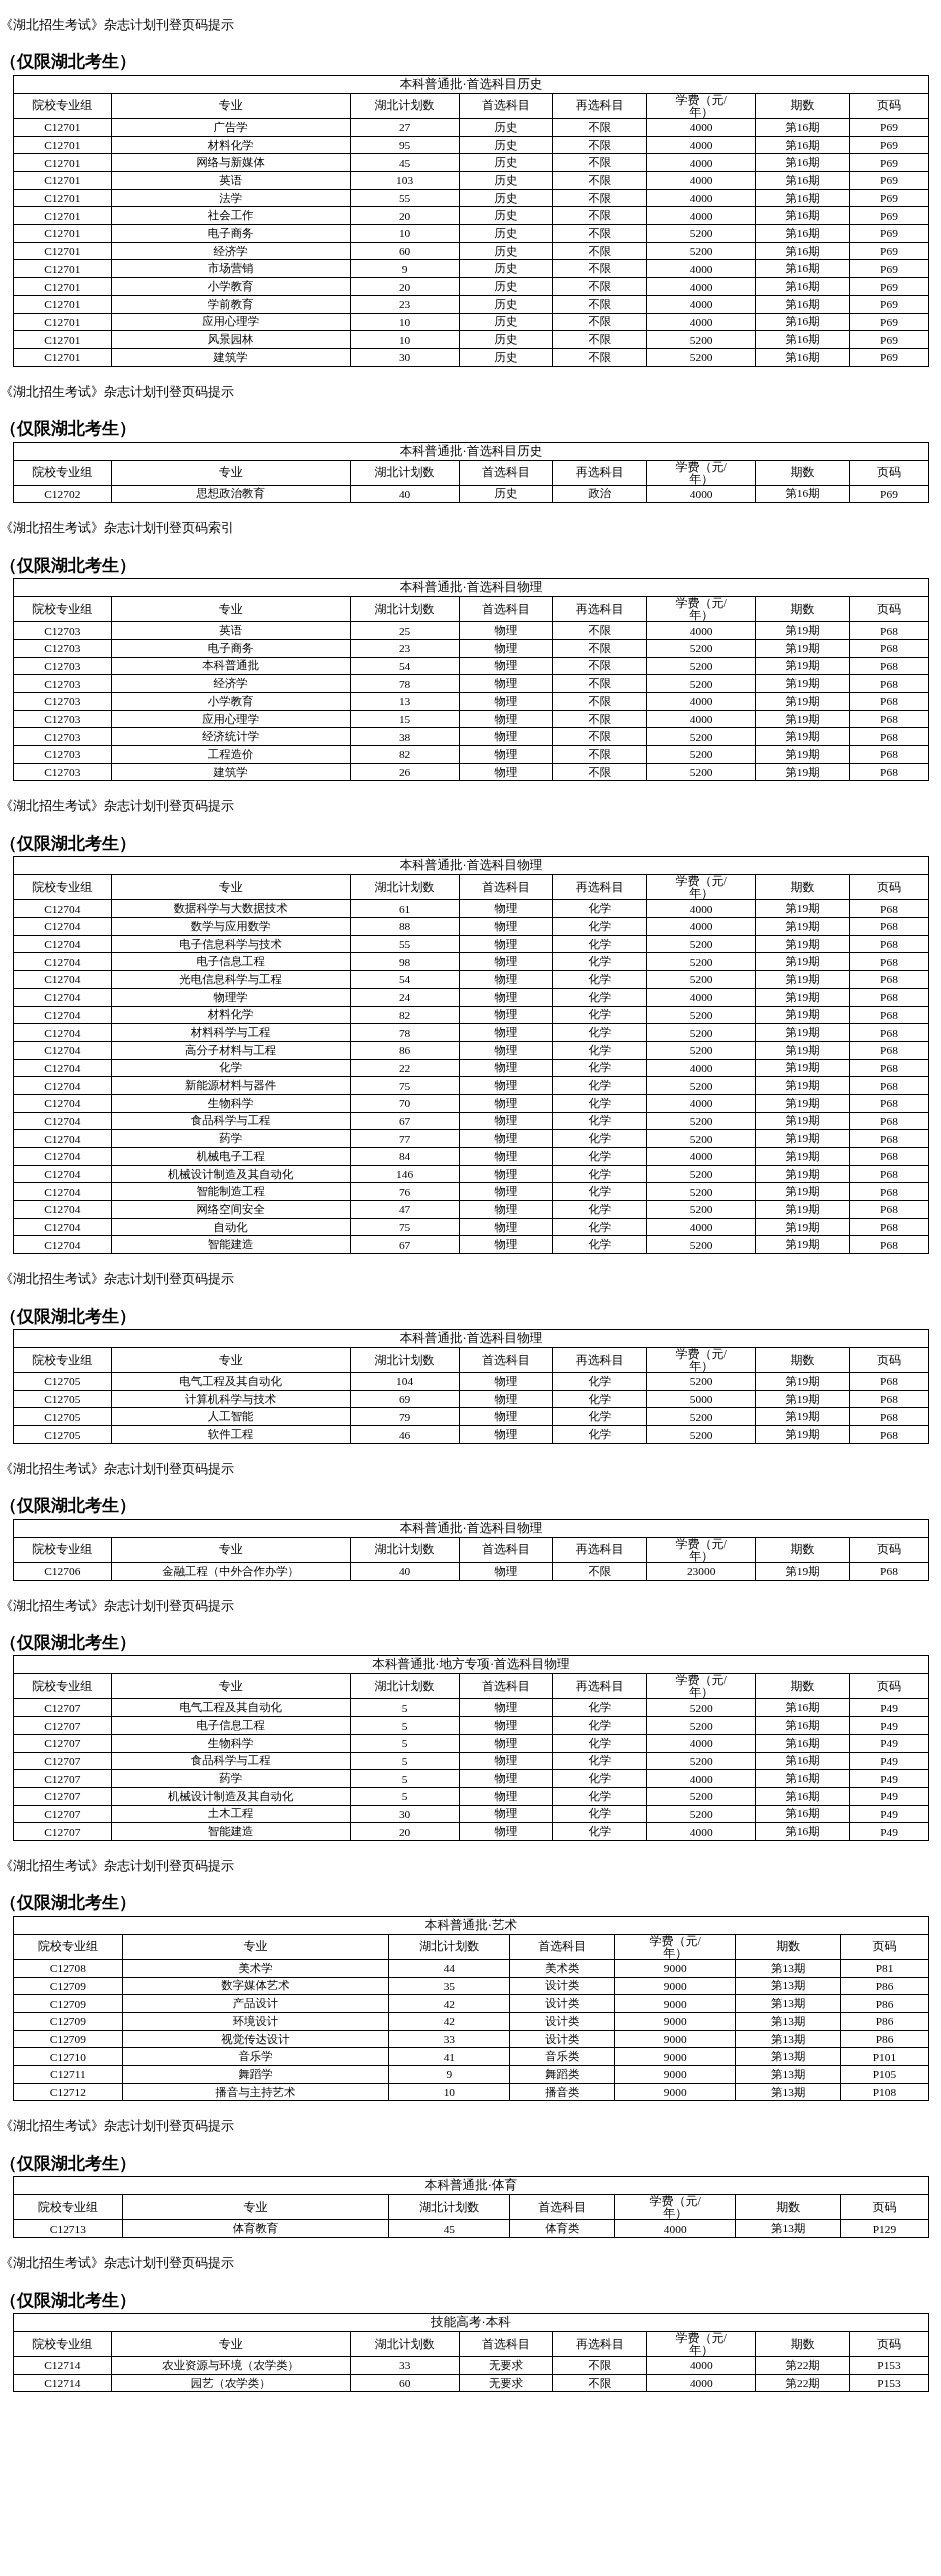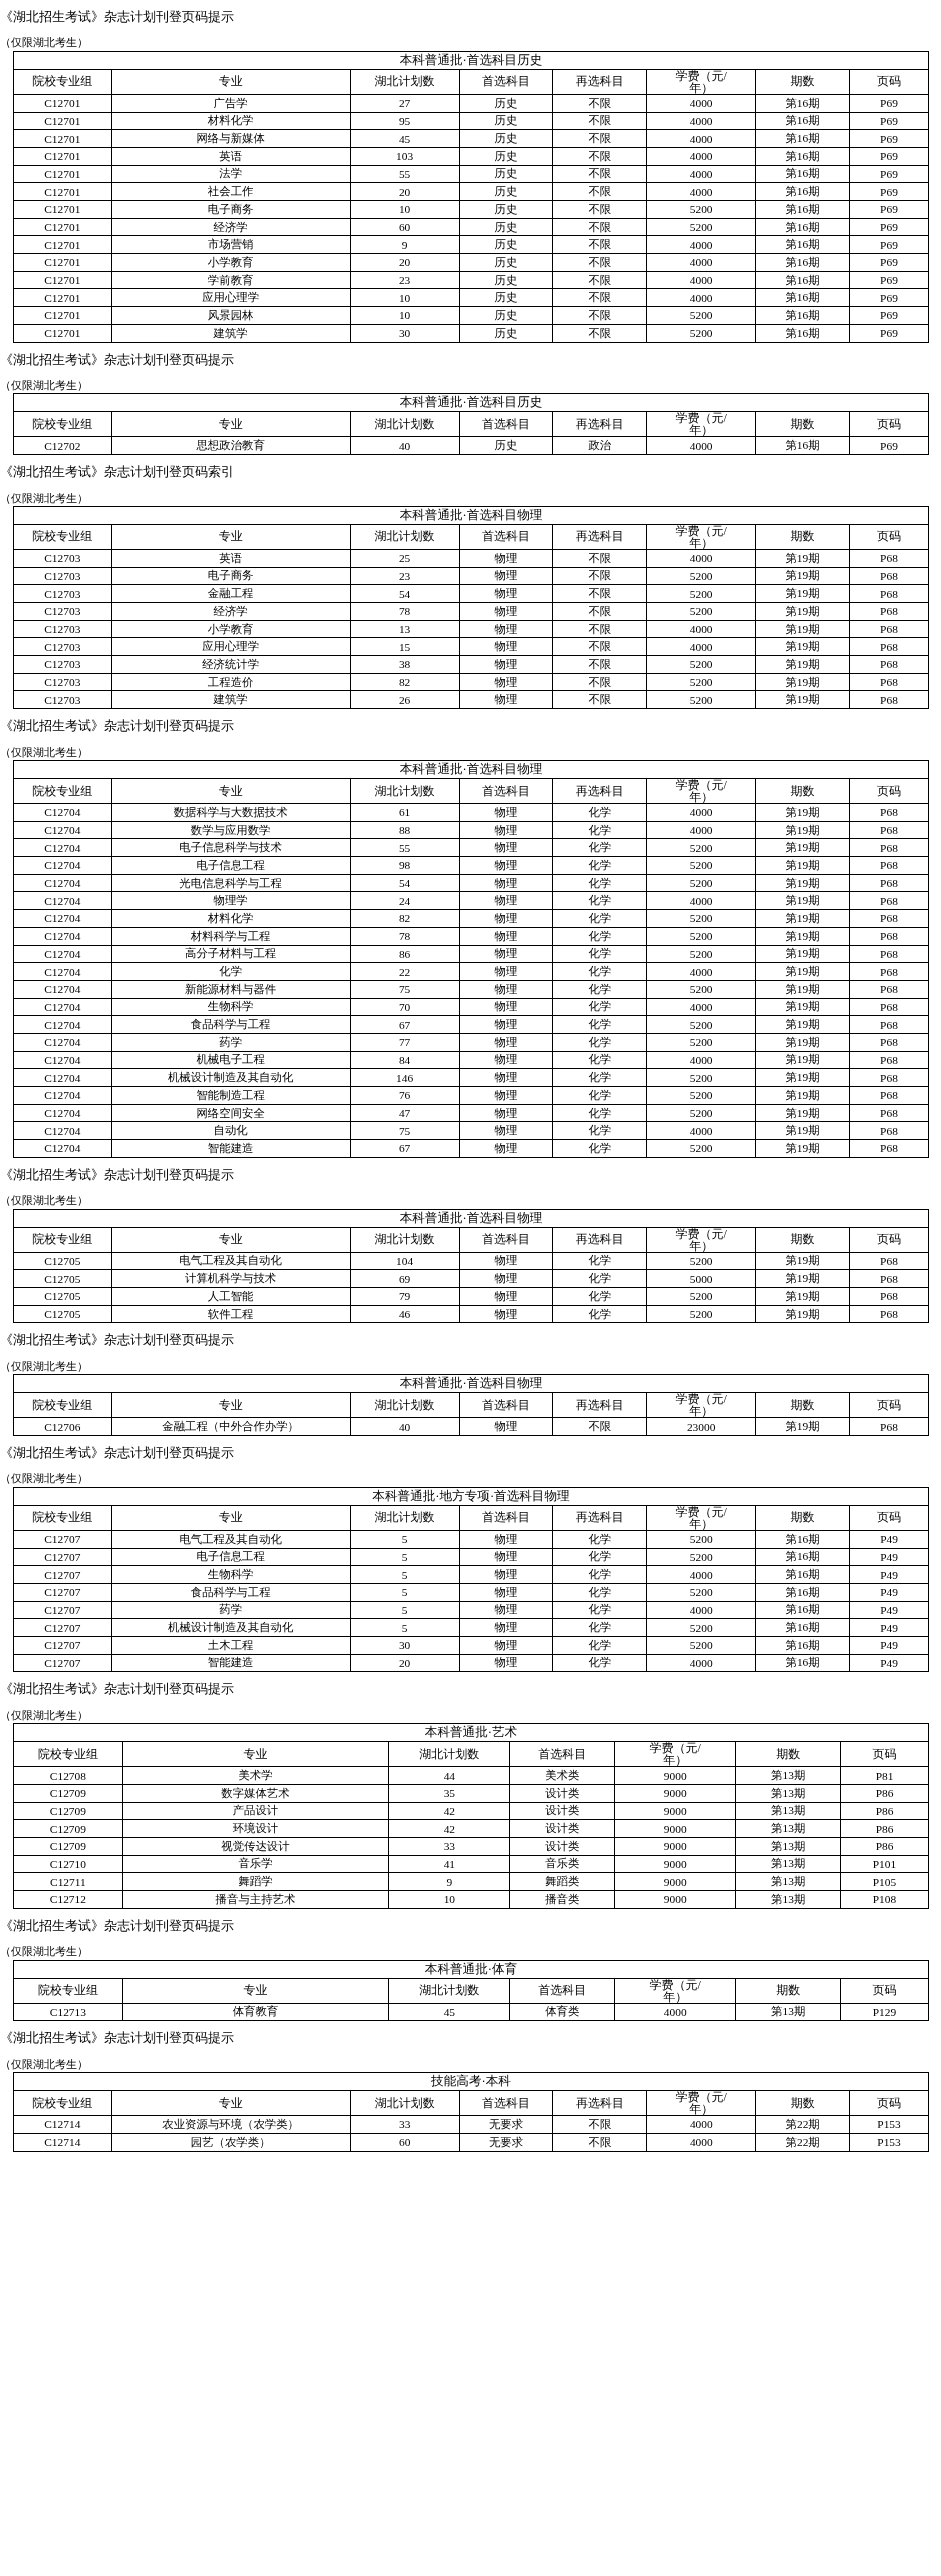--- a/index.html
+++ b/index.html
@@ -1,21 +1,21 @@
 <!DOCTYPE html>
 <html style="font-size:9.6px"><head>
 <meta charset="utf-8">
 <style>
   html,body{margin:0;padding:0;background:#ffffff;}
   body{font-family:"Liberation Serif","DejaVu Serif",serif;color:#000;}
   .page{width:942px;background:#fff;position:relative;}
   table.t{border-collapse:collapse;width:916px;margin:0 auto;table-layout:fixed;}
   table.t td,table.t th{border:0.6px solid #000;padding:0;text-align:center;vertical-align:middle;font-weight:normal;}
-  .banner{font-size:13px;line-height:1.45;padding:8px 0;border:none !important;}
-  .banner2{font-size:11px;line-height:1.35;padding:0.6px 0;border:none !important;}
+  .banner{font-size:13px;line-height:1.45;padding:16px 0;border:none !important;}
+  .banner2{font-size:17px;line-height:1.35;padding:0.6px 0;border:none !important;font-weight:bold;}
   .secthead{font-size:12.6px;padding:2.4px 0;}
   .hdr td{font-size:12px;height:23px;}
   .row td{font-size:11.4px;height:16.7px;}
   .two{line-height:1.0;font-size:10.8px;}
 </style>
 </head>
 <body>
 
 <div class="page">
   <div id="content">
@@ -284,21 +284,21 @@
             <td>电子商务</td>
             <td>23</td>
             <td>物理</td>
             <td>不限</td>
             <td>5200</td>
             <td>第19期</td>
             <td>P68</td>
           </tr>
           <tr class="row">
             <td>C12703</td>
-            <td>金融工程</td>
+            <td>本科普通批</td>
             <td>54</td>
             <td>物理</td>
             <td>不限</td>
             <td>5200</td>
             <td>第19期</td>
             <td>P68</td>
           </tr>
           <tr class="row">
             <td>C12703</td>
             <td>经济学</td>

